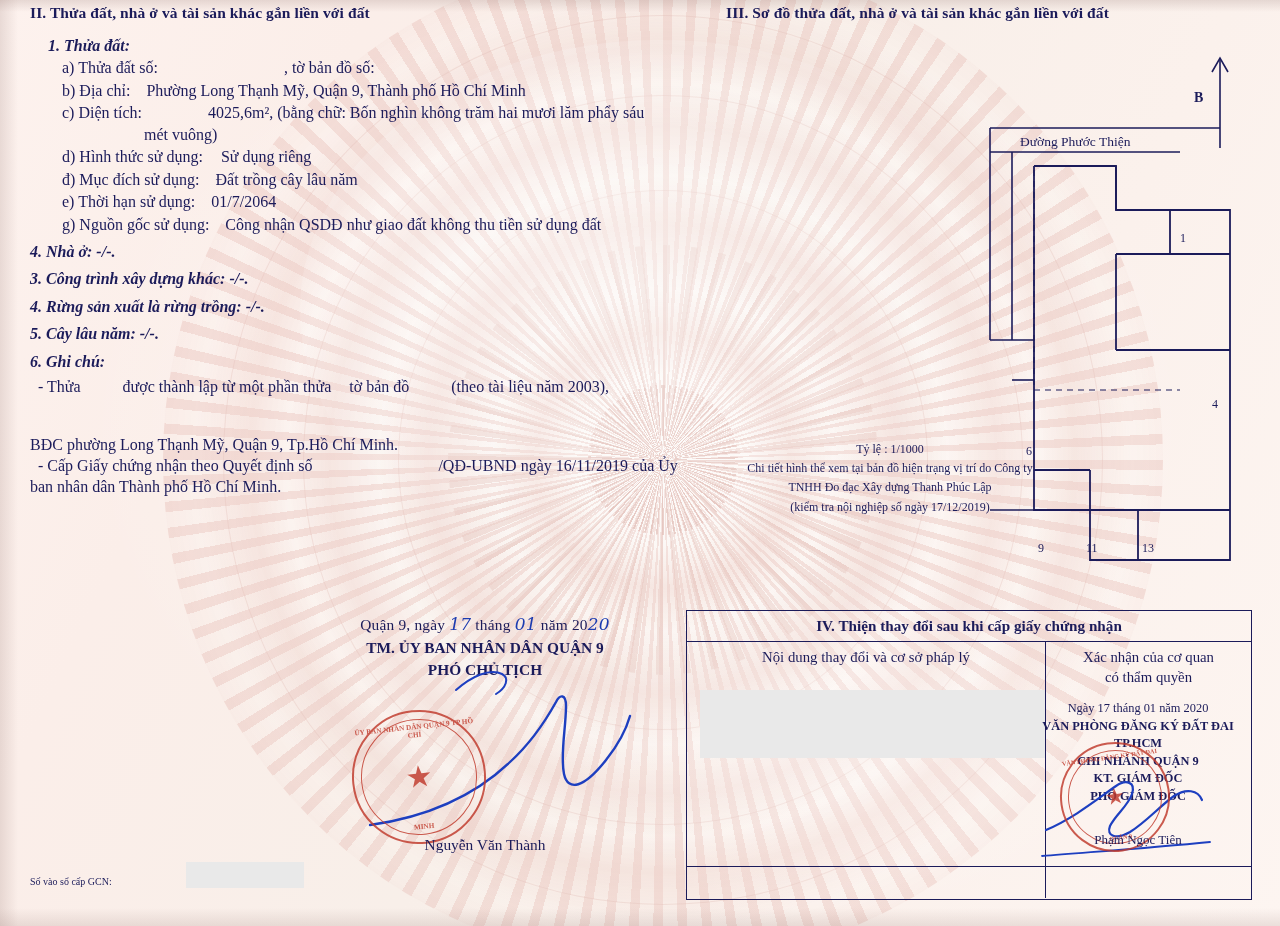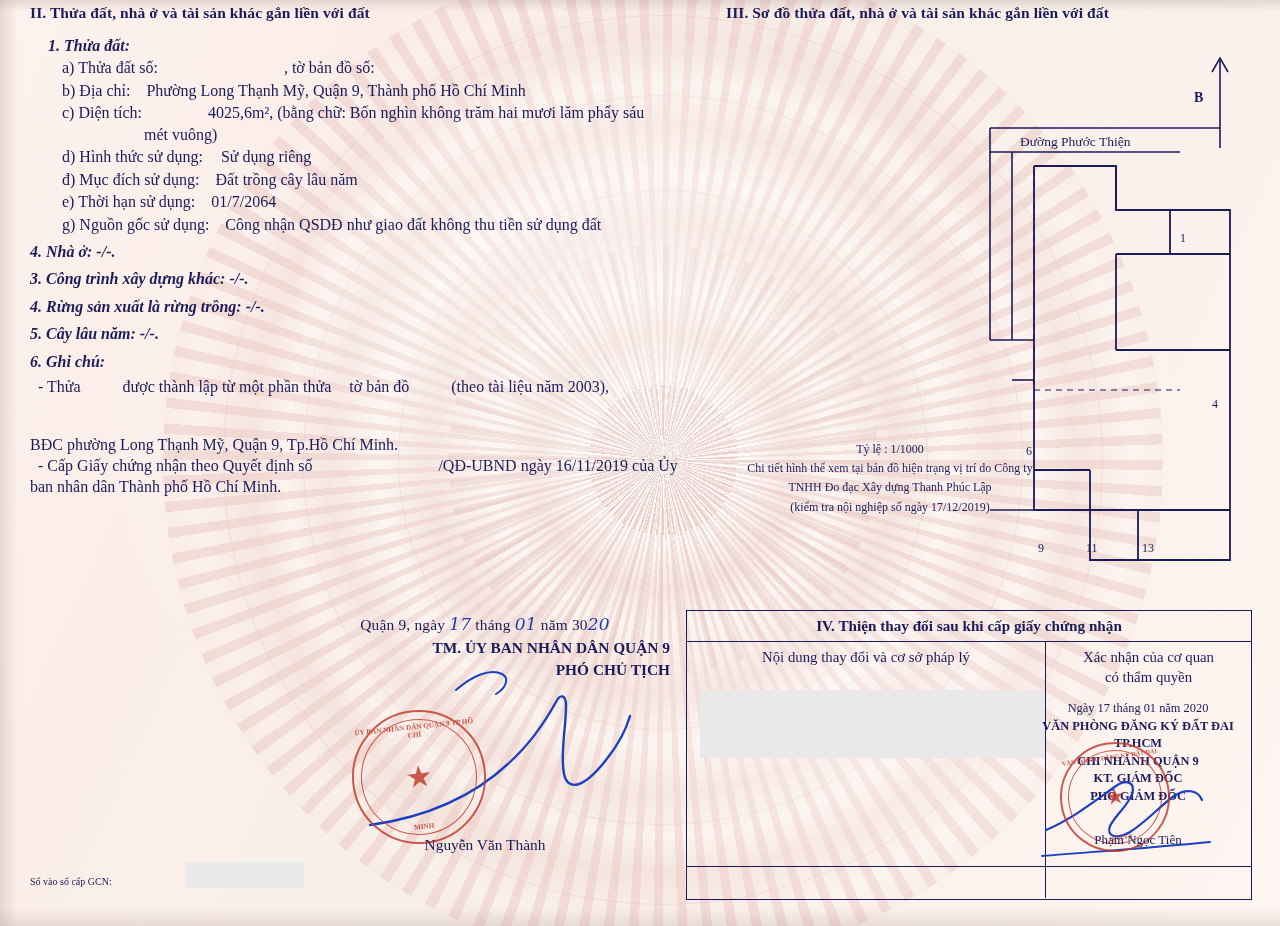--- a/index.html
+++ b/index.html
@@ -168,21 +168,21 @@
   #sign-block {
     position: absolute;
     left: 300px;
     top: 612px;
     width: 370px;
     text-align: center;
     font-size: 15.4px;
     line-height: 1.45;
   }
   #sign-block .line1 { letter-spacing: 0.2px; }
-  #sign-block .bold { font-weight: bold; text-align: right; }
+  #sign-block .bold { font-weight: bold; }
   .hw {
     font-family: "DejaVu Serif", serif;
     color: #1c3bb0;
     font-style: italic;
     font-size: 17px;
   }
   #signer-name {
     position: absolute;
     left: 300px;
     top: 836px;
@@ -428,21 +428,21 @@
     <div>TNHH Đo đạc Xây dựng Thanh Phúc Lập</div>
     <div>(kiểm tra nội nghiệp số      ngày 17/12/2019)</div>
   </div>
 
   <div id="sign-block">
     <div class="line1">
       <span>Quận 9, ngày</span>
       <span class="hw">17</span>
       <span>tháng</span>
       <span class="hw">01</span>
-      <span>năm 30</span><span class="hw">20</span>
+      <span>năm 20</span><span class="hw">20</span>
     </div>
     <div class="bold">TM. ỦY BAN NHÂN DÂN QUẬN 9</div>
     <div class="bold">PHÓ CHỦ TỊCH</div>
   </div>
 
   <svg class="sig-scrawl" style="left:360px; top:650px;" width="300" height="200">
     <path d="M10,175 C60,168 110,150 150,112 C172,92 186,70 196,52 C200,44 206,44 206,56 C206,78 200,104 204,124 C208,142 224,138 246,110 C258,95 266,80 270,66" stroke="#1d3fc0" stroke-width="2.4" fill="none" stroke-linecap="round"></path>
     <path d="M96,40 C112,26 130,18 142,24 C150,28 146,38 136,44" stroke="#1d3fc0" stroke-width="2" fill="none" stroke-linecap="round"></path>
   </svg>
 

